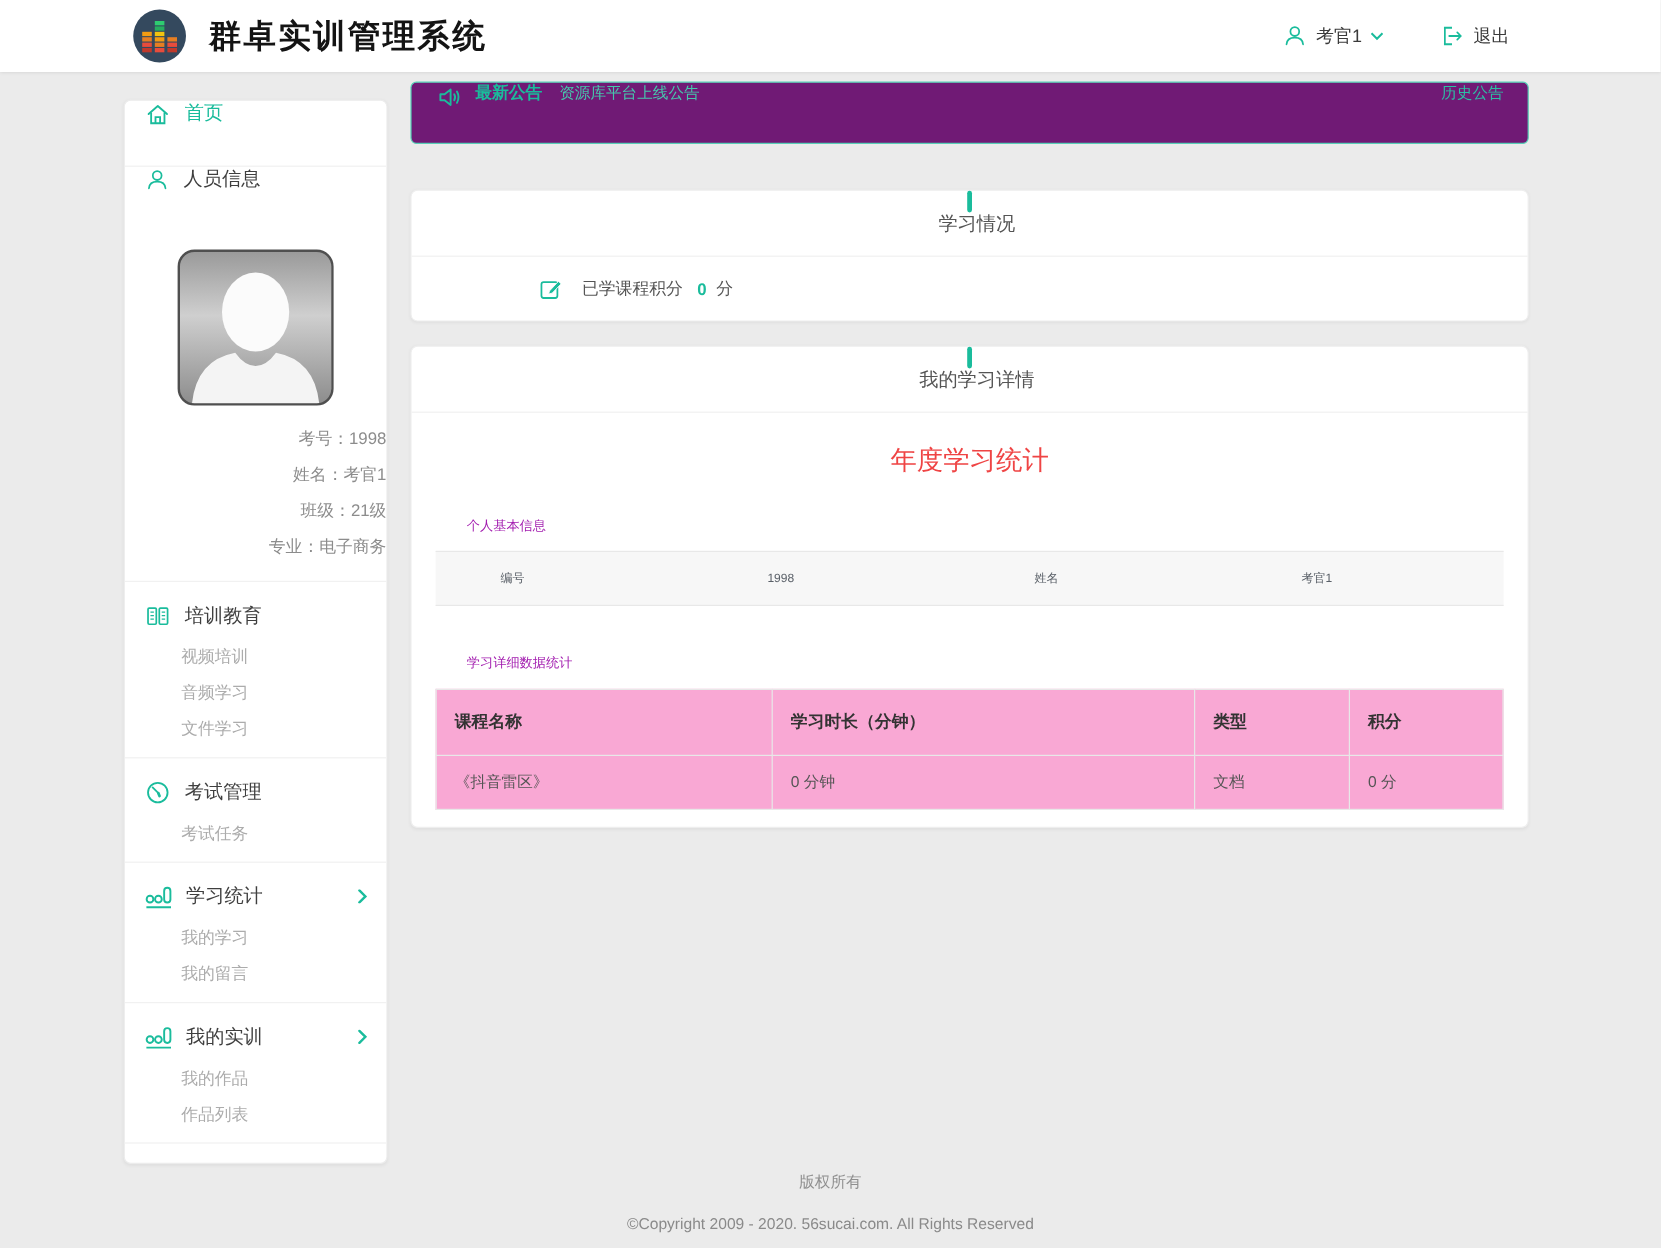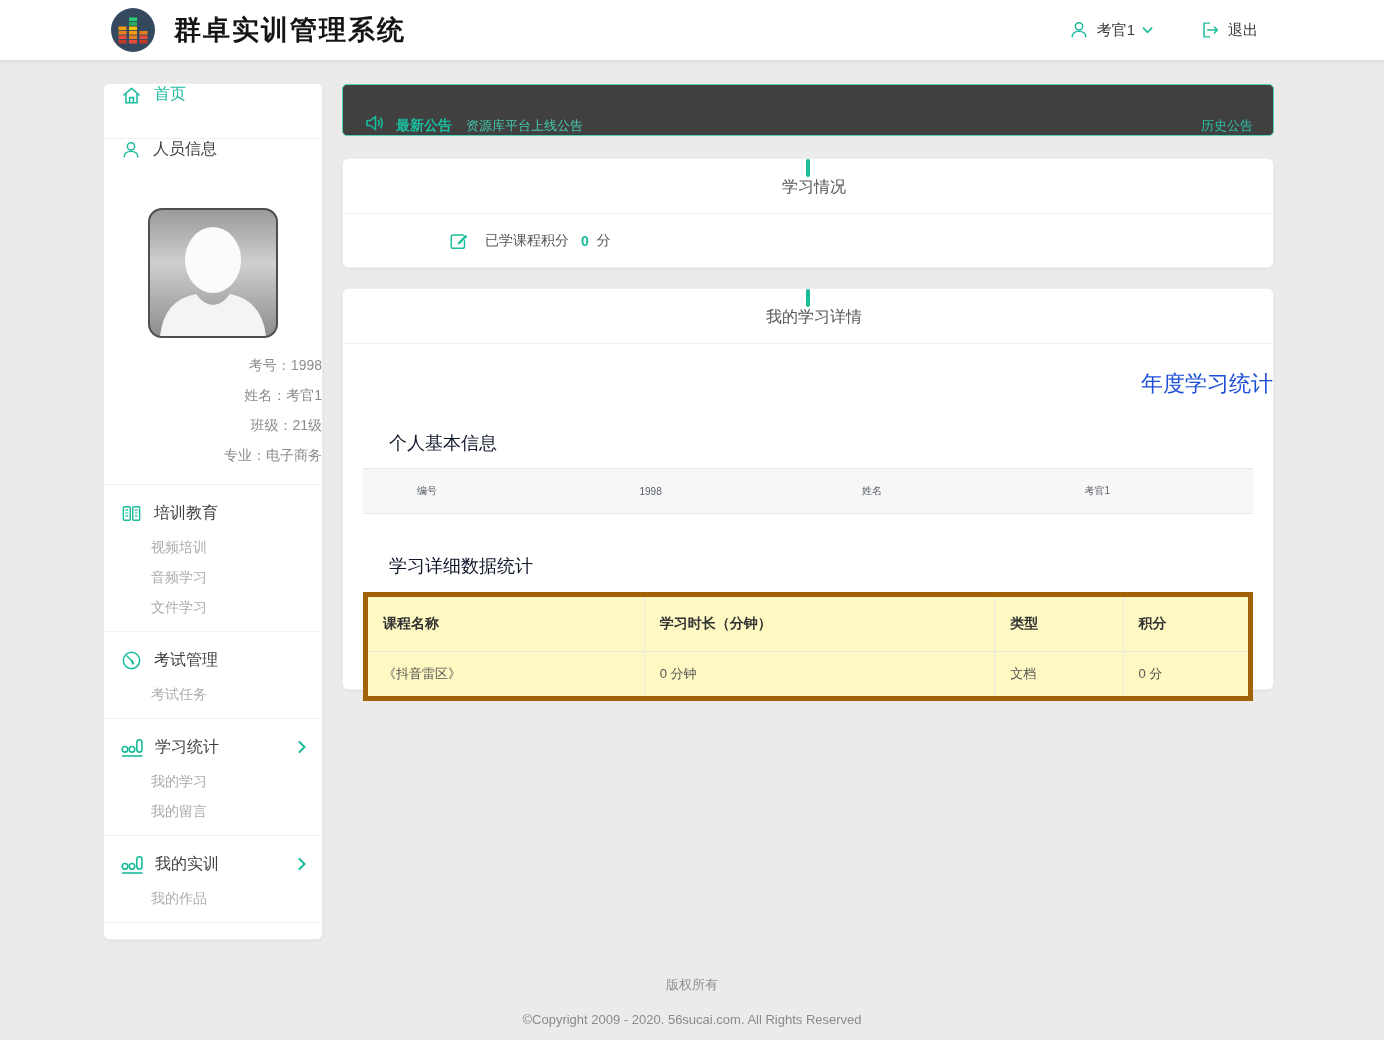--- a/index.html
+++ b/index.html
@@ -45,51 +45,51 @@
   }
   .profile-info { margin:0 0 14px 47px;text-align:right; }
   .profile-info div { font-size:14px; color:#8c8c8c; line-height:30px; }
   .sgroup { padding:9px 0 9px; }
   .group-head { display:flex; align-items:center; gap:11px; padding:0 16px; height:38px; cursor:pointer; }
   .group-head .lbl { font-size:16px; color:#3f3f3f; }
   .group-head .chev { margin-left:auto; display:flex; }
   .subitem { padding-left:47px; font-size:14px; color:#acacac; line-height:30px; cursor:pointer; }
   
   .announce {
-    position:absolute; left:342px; top:84px; width:932px; height:52px;
-    background:#404040; border:1px solid #58cfb7; border-radius:5px;
-    display:flex; align-items:flex-end; padding:0 20px;
+    position:absolute; left:342px; top:68px; width:932px; height:52px;
+    background:#701a75; border:1px solid #58cfb7; border-radius:5px;
+    display:flex; align-items:flex-start; padding:0 20px;
   }
   .announce .latest { font-size:14px; font-weight:700; color:#1abc9c; margin-left:9px; }
   .announce .a-text { font-size:13px; color:#46c7ac; margin-left:14px; cursor:pointer; }
   .announce .history { margin-left:auto; font-size:13px; color:#2dbfa4; cursor:pointer; }
   .card {
     position:absolute; left:342px; width:932px; background:#fff;
     border:1px solid #eee; border-radius:6px; box-shadow:0 1px 3px rgba(0,0,0,.05);
   }
   .card-head { height:55px; display:flex; align-items:center; padding:0 20px; border-bottom:1px solid #f0f0f0;flex-direction:column; }
   .card-head .bar { width:4px; height:18px; background:#1abc9c; border-radius:2px; }
   .card-head .ttl { font-size:16px; color:#555; margin-left:12px; }
   .card-status { top:158px; height:110px; }
   .credit-row { height:54px; display:flex; align-items:center; padding-left:105px; }
   .credit-row .clabel { font-size:14px; color:#555; margin-left:15px; }
   .credit-row .cvalue { font-size:14px; font-weight:700; color:#1abc9c; margin-left:12px; }
   .credit-row .cunit { font-size:14px; color:#555; margin-left:8px; }
   .card-detail { top:288px; height:402px; }
-  .stats-title { text-align:right; font-size:22px; color:#1d4ed8; padding-top:25px; }
+  .stats-title { text-align:center; font-size:22px; color:#ef4444; padding-top:25px; }
   .detail-body { padding:0 20px; }
-  .sec-label { font-size:18px; color:#0f172a; margin-left:26px; }
+  .sec-label { font-size:11px; color:#a21caf; margin-left:26px; }
   .lab-basic { margin-top:32px; margin-bottom:13px; }
   .lab-detail { margin-top:40px; margin-bottom:14px; }
   .basic-row {
     display:flex; height:46px; align-items:center; background:#f7f7f7;
     border-top:1px solid #e8e8e8; border-bottom:1px solid #e8e8e8;
   }
   .basic-row .bcell { width:25%; padding-left:54px; font-size:10px; color:#5a6068; }
-  table.detail-table { width:100%; border-collapse:collapse; border:5px solid #a16207; background:#fef9c3; }
+  table.detail-table { width:100%; border-collapse:collapse; border:1px solid #a16207; background:#f9a8d4; }
   table.detail-table th {
     text-align:left; font-size:14px; font-weight:700; color:#333;
     padding:18px 15px; border:1px solid #e8e8e8;
   }
   table.detail-table td {
     text-align:left; font-size:13px; color:#555;
     padding:13px 15px; border:1px solid #e8e8e8;
   }
   .col-0{width:31.5%;} .col-1{width:39.6%;} .col-2{width:14.5%;} .col-3{width:14.4%;}
   
@@ -253,20 +253,21 @@
         </svg>
       </span>
       <span class="lbl">我的实训</span>
       <span class="chev">
         <svg width="8" height="12" viewBox="0 0 8 12" fill="none" stroke="#1abc9c" stroke-width="2" stroke-linecap="round">
           <path d="M1.5 1 L6.5 6 L1.5 11"></path>
         </svg>
       </span>
     </div>
     <div class="subitem">我的作品</div>
+    <div class="subitem">作品列表</div>
   </div>
   <div class="sdivider"></div>
 </div>
 
 <div class="announce">
   <span>
     <svg width="24" height="24" viewBox="0 0 24 24" fill="none" stroke="#1abc9c" stroke-width="1.6" stroke-linejoin="round" stroke-linecap="round">
       <path d="M4 9.5 V14.5 H7.5 L12.5 18.5 V5.5 L7.5 9.5 Z"></path>
       <path d="M15.5 9.5 Q17 12 15.5 14.5"></path>
       <path d="M17.8 7.3 Q20.4 12 17.8 16.7"></path>

